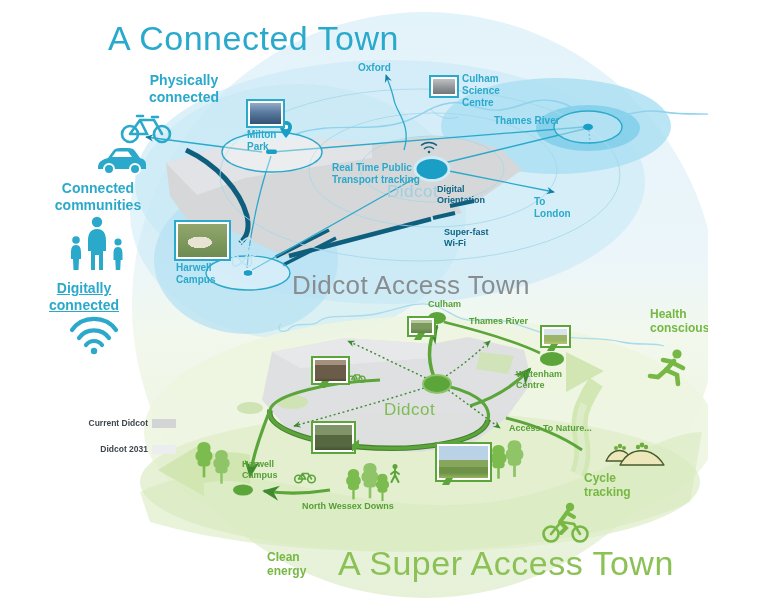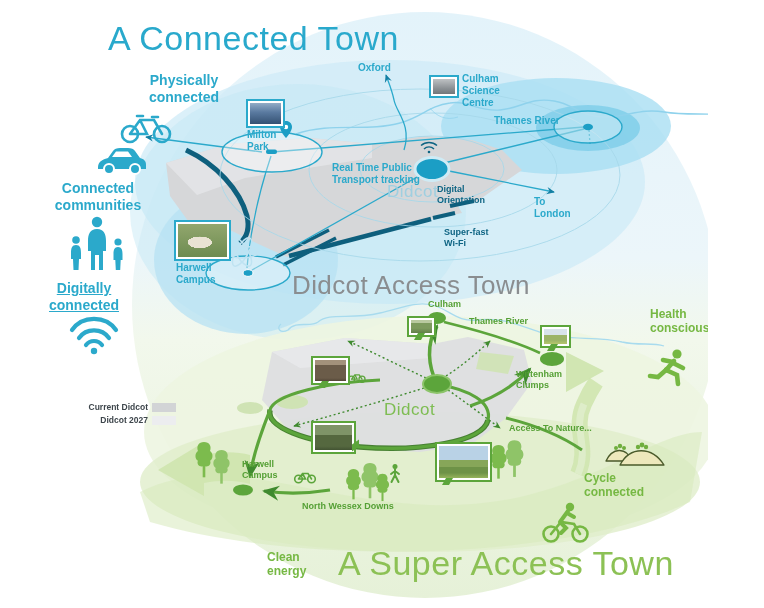--- a/index.html
+++ b/index.html
@@ -18,21 +18,21 @@
   .map-g{font-size:9px;font-weight:bold;color:#55a035;}
   .didcot-t{font-size:17px;color:#9FCFE0;letter-spacing:.5px;}
   .didcot-g{font-size:17px;color:#7EBD53;letter-spacing:.5px;}
   .small-g{font-size:12px;font-weight:bold;color:#76B843;}
   .ph{position:absolute;box-sizing:border-box;border:2px solid #2BA9CB;box-shadow:inset 0 0 0 2px #fff;}
   .ph.green{border-color:#5CA53B;}
   .tail{position:absolute;width:7px;height:7px;background:#5CA53B;}
   .tail.b{bottom:-5px;left:7px;transform:skewX(-30deg);}
   .tail.r{right:-5px;bottom:3px;transform:skewY(-35deg);}
   .legend{font-size:8.5px;font-weight:bold;color:#3E464C;}
-  .legend .row{display:flex;align-items:center;justify-content:flex-end;margin-bottom:3px;}
+  .legend .row{display:flex;align-items:center;justify-content:flex-end;margin-bottom:3px;margin-top:16px;}
   .legend .sw{width:24px;height:9px;margin-left:4px;}
   .sw-current{background:#D2D4D6;}
   .sw-2031{background:#ECEDEF;}
 </style>
 </head>
 <body>
 
 <div id="canvas">
 
 <svg id="bg" width="764" height="608" viewBox="0 0 764 608">
@@ -268,21 +268,21 @@
 
 <div class="abs map-g lbl" style="left:428px;top:299px;">Culham</div>
 <div class="ph green" style="left:407px;top:316px;width:29px;height:21px;background:linear-gradient(180deg,#b9c9a0 0 30%,#7d9a5e 30% 60%,#55763e);">
       <div class="tail b"></div>
     </div>
 <div class="abs map-g lbl" style="left:469px;top:316px;">Thames River</div>
 <div class="ph green" style="left:540px;top:325px;width:31px;height:23px;background:linear-gradient(180deg,#d8e3ea 0 40%,#9cb467 40% 70%,#c3cf6f);">
       <div class="tail b"></div>
     </div>
 <div class="abs map-g lbl" style="left:516px;top:369px;">Wittenham
-Clumps</div>
+Centre</div>
 <div class="abs didcot-g lbl" style="left:384px;top:400px;">Didcot</div>
 <div class="abs map-g lbl" style="left:509px;top:423px;">Access To Nature...</div>
 <div class="ph green" style="left:311px;top:356px;width:39px;height:29px;background:linear-gradient(180deg,#a3927b 0 30%,#6b5c49 30% 80%,#44392c);">
       <div class="tail b"></div>
     </div>
 <div class="ph green" style="left:311px;top:421px;width:45px;height:33px;background:linear-gradient(180deg,#7f9468 0 40%,#55683f 40% 80%,#39492c);">
       <div class="tail r"></div>
     </div>
 <div class="ph green" style="left:435px;top:442px;width:57px;height:40px;background:linear-gradient(180deg,#b9d2e6 0 45%,#87a659 45% 65%,#6e9247 65% 80%,#a3bf63);">
       <div class="tail b"></div>
@@ -290,21 +290,21 @@
 <div class="abs map-g lbl" style="left:242px;top:459px;">Harwell
 Campus</div>
 <div class="abs map-g lbl" style="left:302px;top:501px;">North Wessex Downs</div>
 
 <div class="abs legend" style="left:70px;top:402px;width:106px;">
   <div class="row">
     <span>Current Didcot</span>
     <span class="sw sw-current"></span>
   </div>
   <div class="row">
-    <span>Didcot 2027</span>
+    <span>Didcot 2031</span>
     <span class="sw sw-2031"></span>
   </div>
 </div>
 
 <div class="abs side-g lbl" style="left:650px;top:307px;">Health
 conscious</div>
 <div class="abs" style="left:644px;top:348px;">
   <svg width="46" height="42" viewBox="0 0 46 42" fill="none" stroke="#76B843" stroke-width="4.6" stroke-linecap="round">
     <circle cx="33" cy="6" r="4.6" fill="#76B843" stroke="none"></circle>
     <path d="M30,13 C27,16 25,19 22,22"></path>
@@ -322,21 +322,21 @@
       <circle cx="12" cy="12" r="2"></circle>
           <circle cx="16" cy="10" r="2.2"></circle>
           <circle cx="20" cy="12" r="2"></circle>
       <circle cx="34" cy="11" r="2.2"></circle>
           <circle cx="38" cy="9" r="2.4"></circle>
           <circle cx="42" cy="11" r="2.2"></circle>
     </g>
   </svg>
 </div>
 <div class="abs side-g lbl" style="left:584px;top:471px;">Cycle
-connected</div>
+tracking</div>
 <div class="abs" style="left:540px;top:502px;">
   <svg width="50" height="42" viewBox="0 0 50 42" fill="none" stroke="#76B843" stroke-linecap="round">
     <circle cx="11" cy="32" r="7.5" stroke-width="2.6"></circle>
         <circle cx="40" cy="32" r="7.5" stroke-width="2.6"></circle>
     <path d="M11,32 L21,20 L34,22 L40,32" stroke-width="2.6"></path>
     <circle cx="30" cy="5" r="4.2" fill="#76B843" stroke="none"></circle>
     <path d="M28,9 L20,20 M27,11 L34,15 M20,20 L26,26 L21,31" stroke-width="4"></path>
   </svg>
 </div>
 

